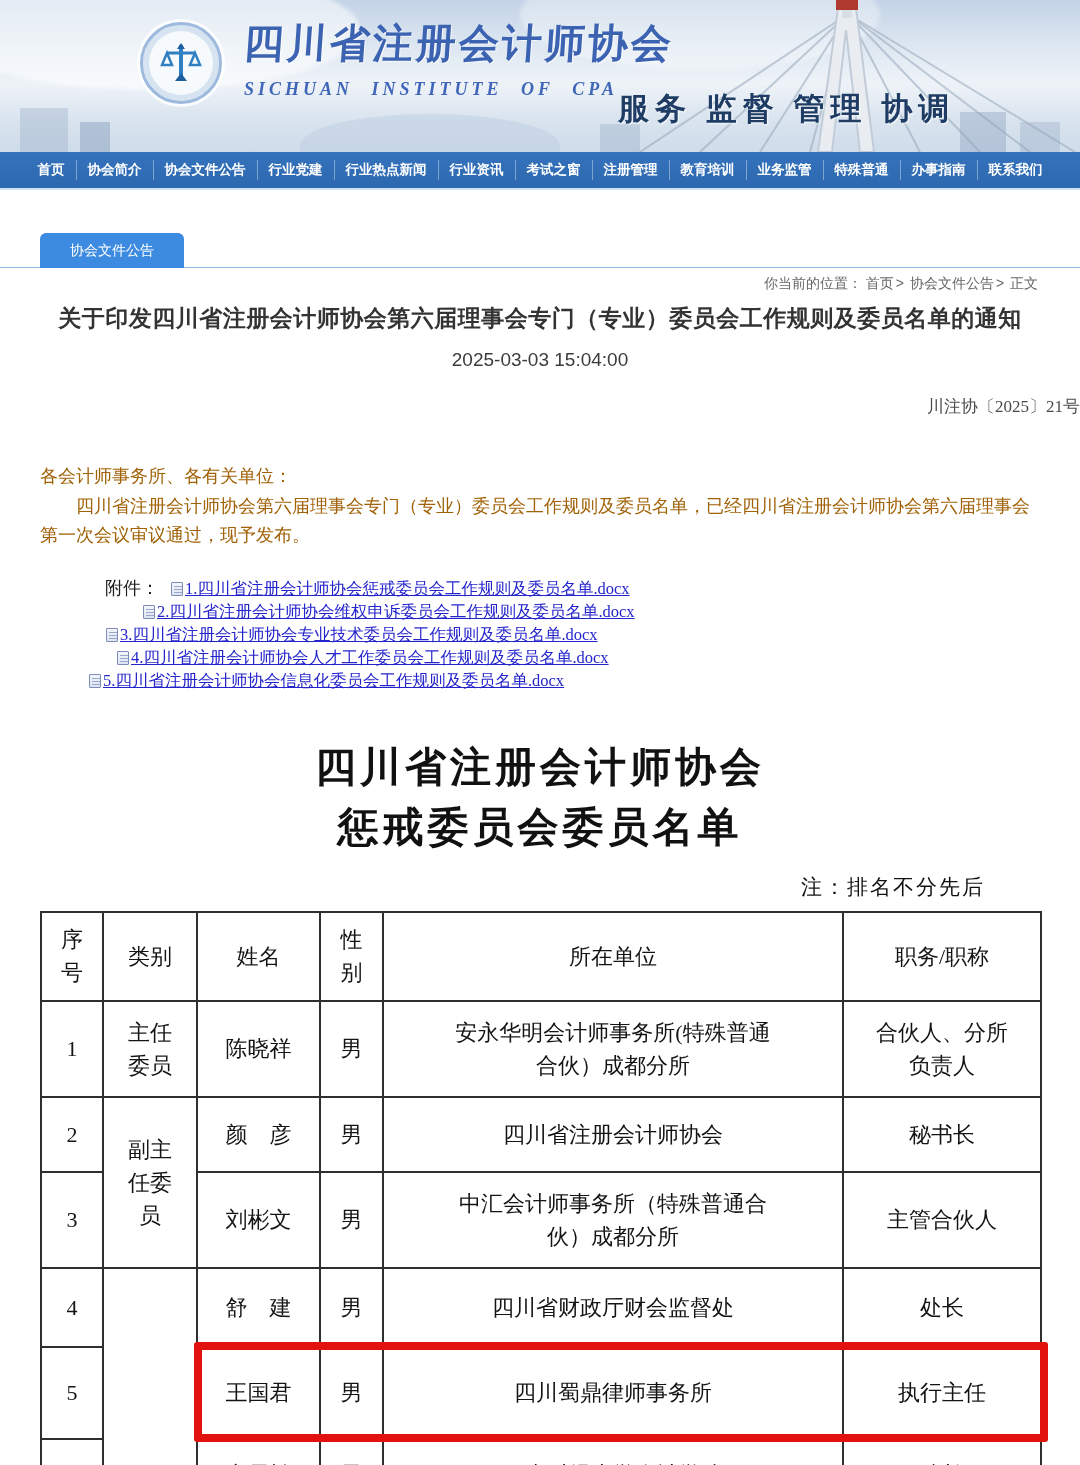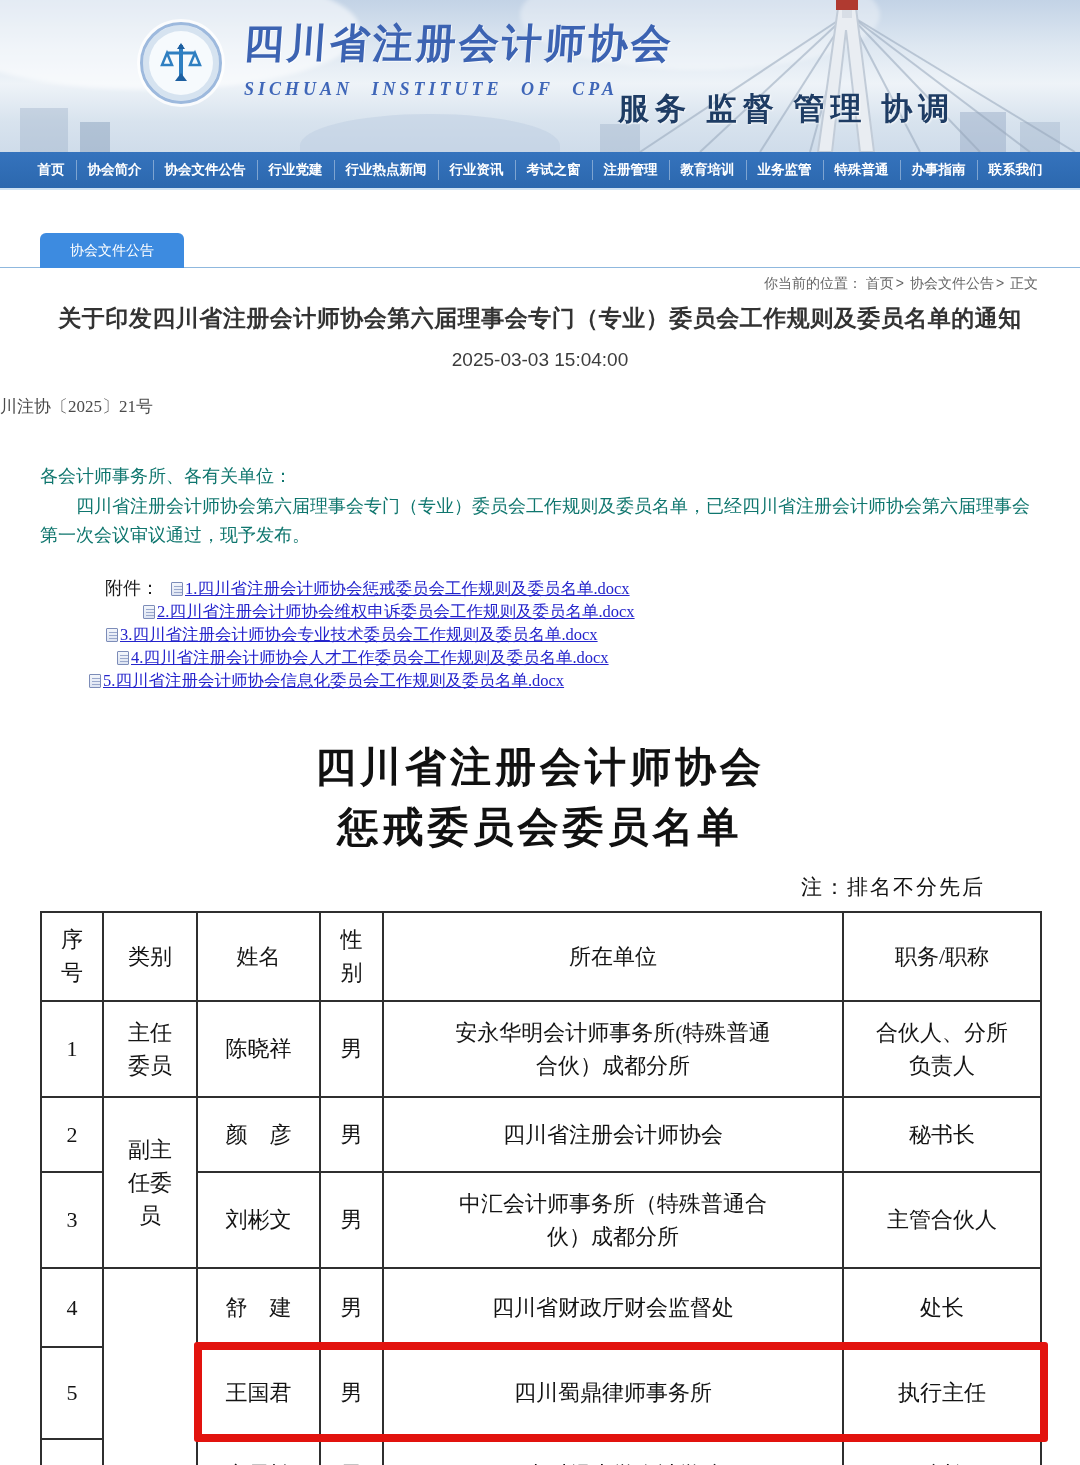--- a/index.html
+++ b/index.html
@@ -72,26 +72,26 @@
   .breadcrumb a { color:#666; text-decoration:none; }
   .crumb-sep { margin:0 2px; }
 
   
   .notice-title {
     margin-top:10px; text-align:center; font-size:23px; font-weight:bold; color:#333;
     letter-spacing:.5px;
   }
   .notice-date { margin-top:15px; text-align:center; font-size:19px; color:#3c3c3c; }
   .notice-docno {
-    margin-top:24px; text-align:left; font-size:17px; color:#4a4a4a;
+    margin-top:24px; text-align:right; font-size:17px; color:#4a4a4a;
     font-family:"Liberation Serif","DejaVu Serif",serif;
   }
   .notice-body {
     margin:44px 40px 8px 40px; font-family:"Liberation Serif","DejaVu Serif",serif;
-    font-size:18px; color:#0f766e; line-height:1.65;
+    font-size:18px; color:#a16207; line-height:1.65;
   }
   .notice-body .para { text-indent:2em; }
 
   
   .attachments { margin-top:26px; font-family:"Liberation Serif","DejaVu Serif",serif; font-size:16.5px; }
   .att-row { line-height:23px; white-space:nowrap; }
   .att-label { color:#1c1c1c; font-size:18px; }
   .doc-icon {
     display:inline-block; width:12px; height:14px; margin-right:2px; vertical-align:-2px;
     background:

